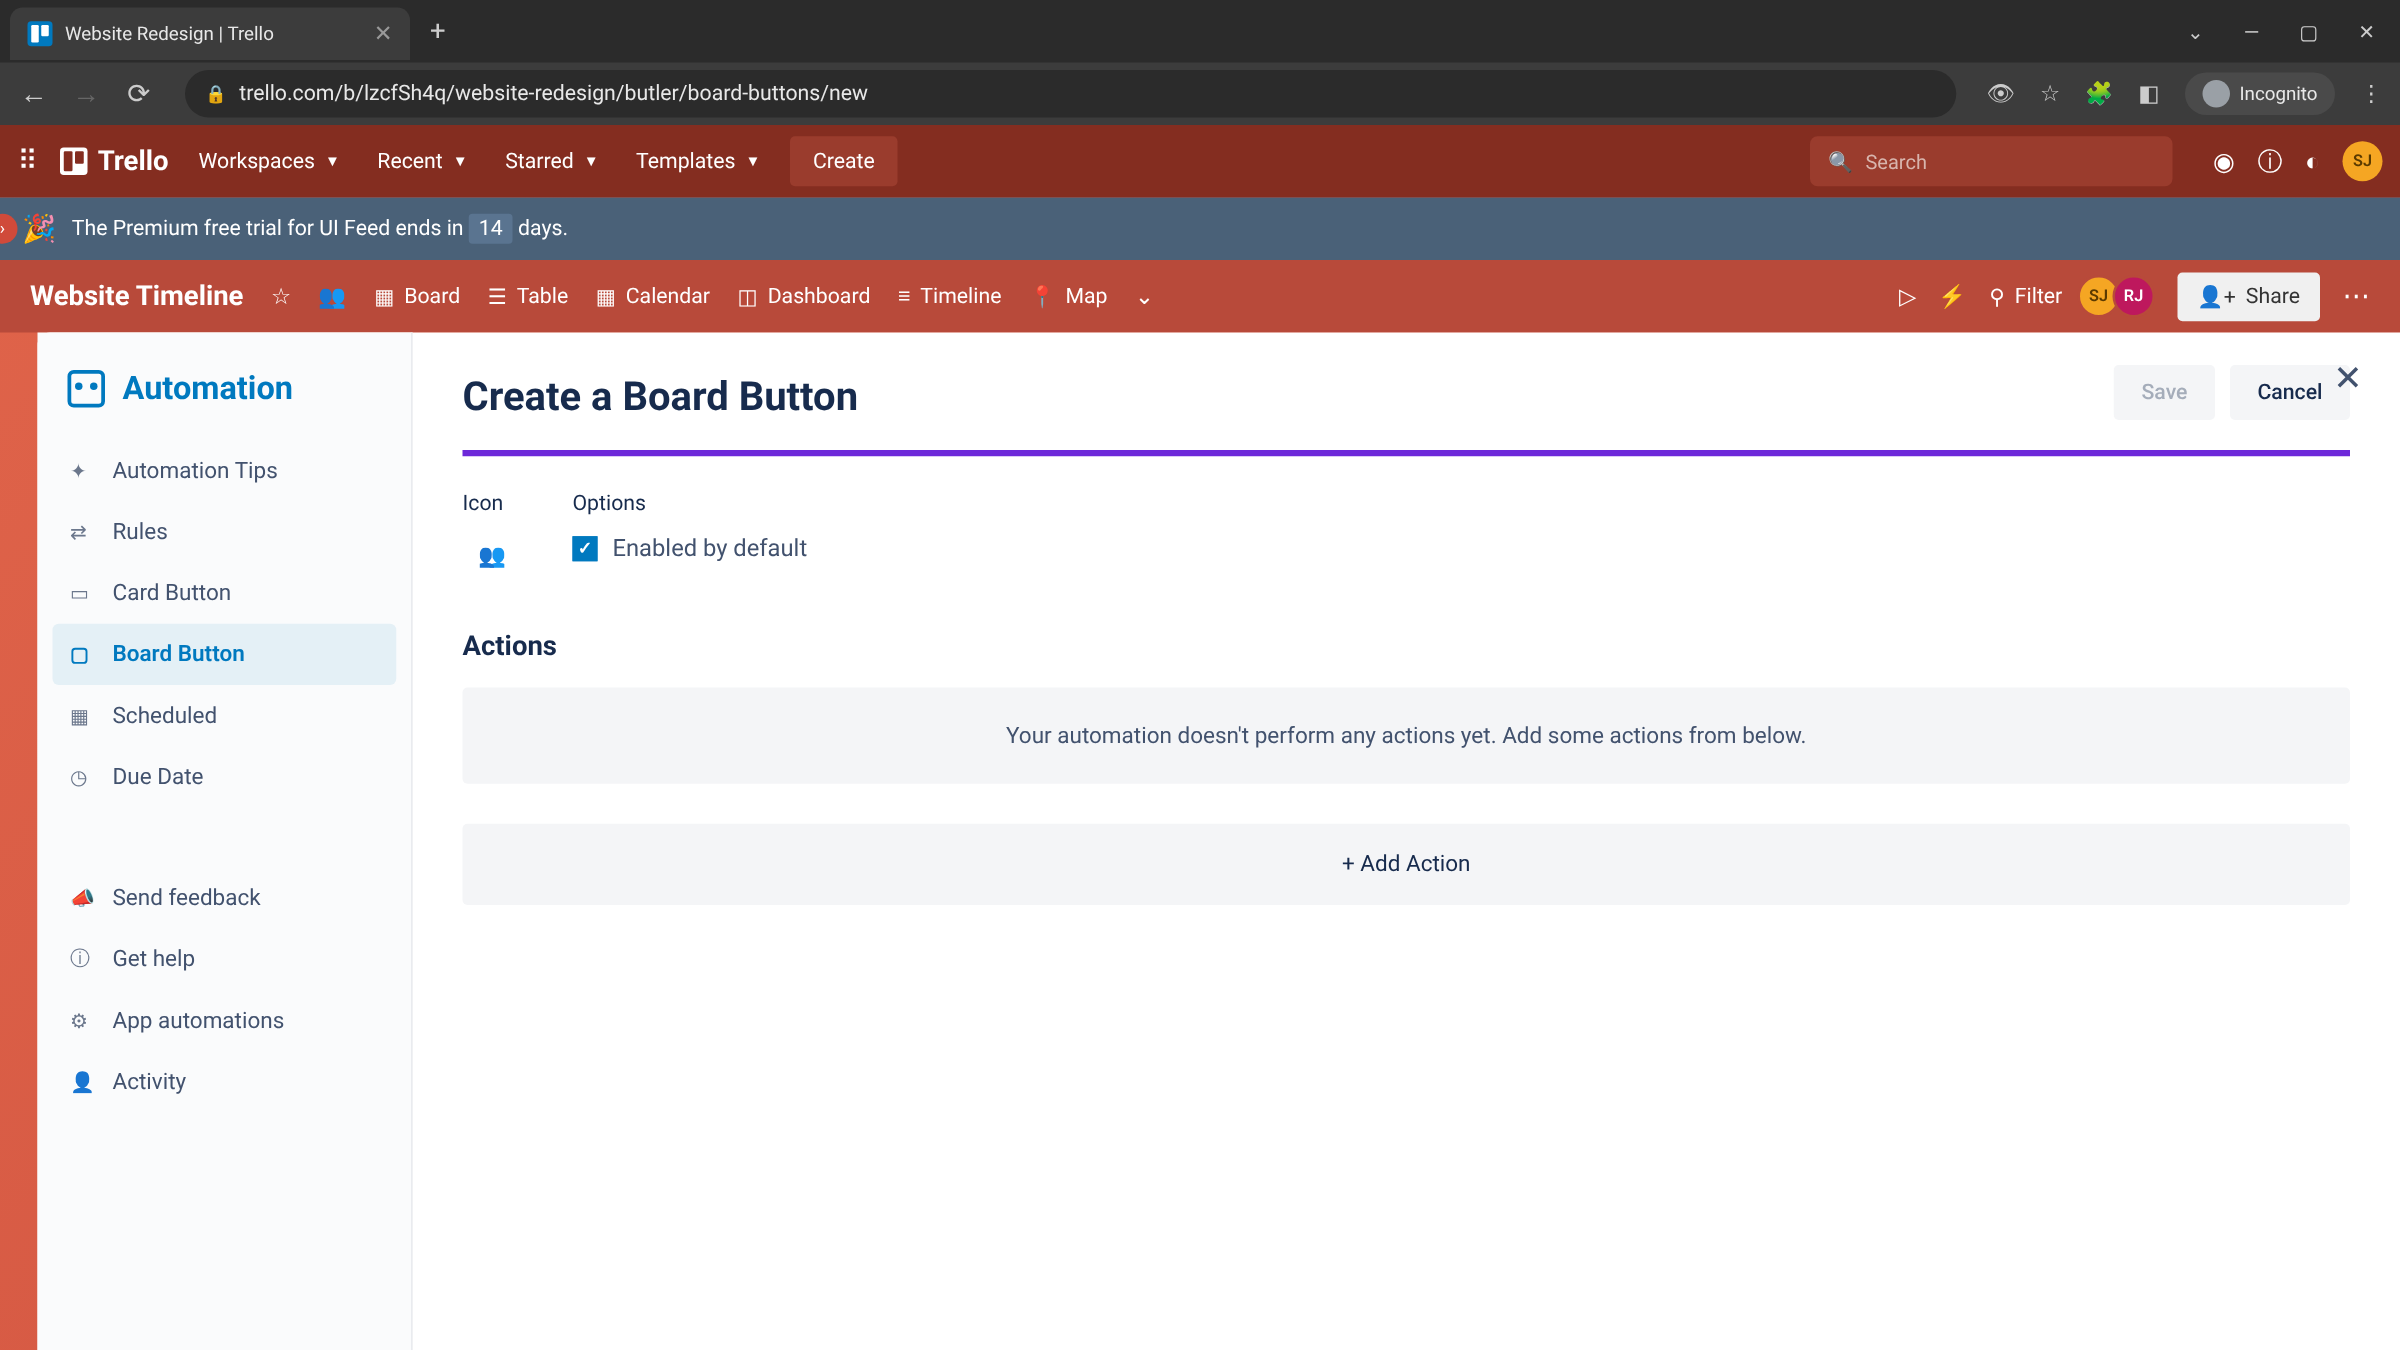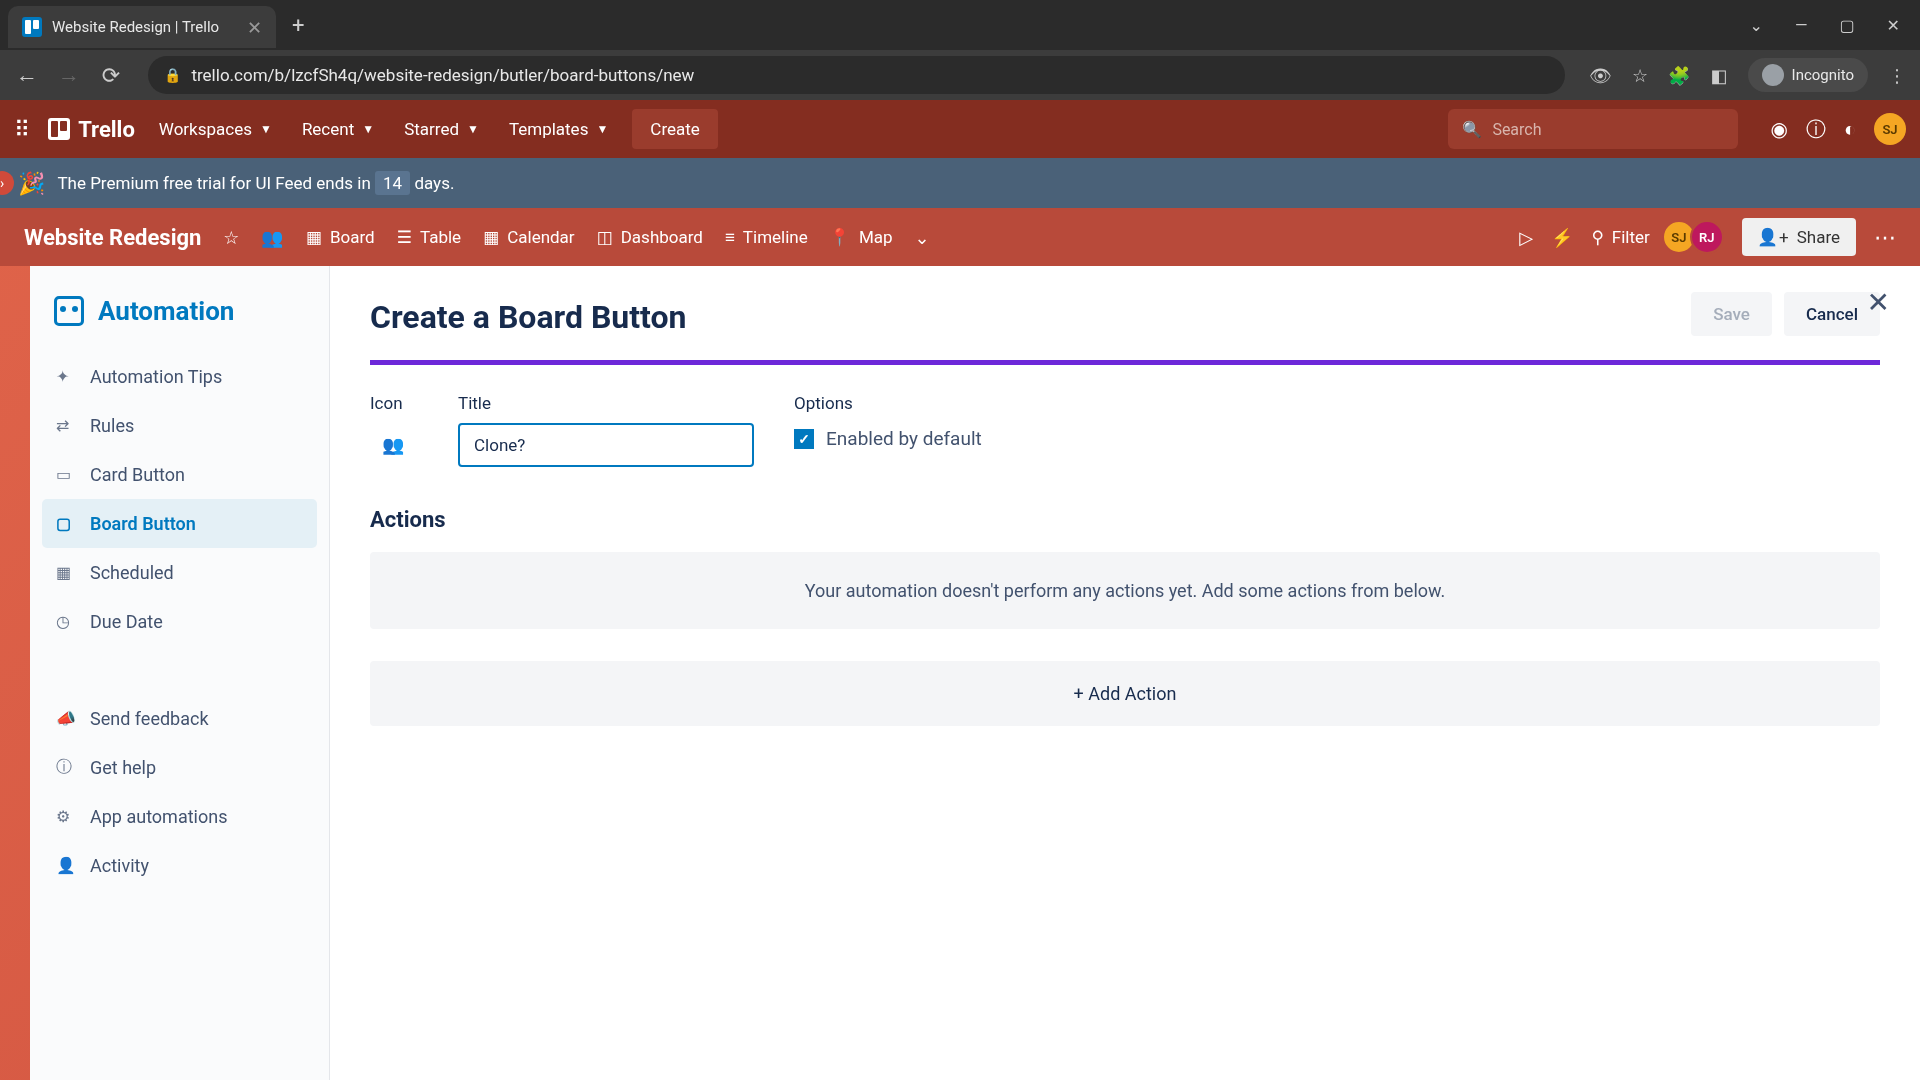--- a/index.html
+++ b/index.html
@@ -1,18 +1,18 @@
 <!DOCTYPE html>
 <html><head>
 <meta charset="utf-8">
 <style>
 *{margin:0;padding:0;box-sizing:border-box;font-family:-apple-system,BlinkMacSystemFont,"Segoe UI",Roboto,sans-serif}
 body{width:1920px;height:1080px;overflow:hidden;background:#2b2b2b;position:relative}
 .browser-chrome{background:#2b2b2b;height:50px;display:flex;align-items:center;padding:0 8px}
-.tab{background:#3c3c3c;height:42px;width:268px;border-radius:10px 10px 0 0;display:flex;align-items:center;padding:0 14px;gap:10px;margin-top:4px}
+.tab{background:#3c3c3c;height:42px;width:320px;border-radius:10px 10px 0 0;display:flex;align-items:center;padding:0 14px;gap:10px;margin-top:4px}
 .tab-favicon{width:20px;height:20px;background:#0079bf;border-radius:3px;position:relative}
 .tab-favicon::before{content:"";position:absolute;left:3px;top:3px;width:6px;height:14px;background:#fff;border-radius:1px}
 .tab-favicon::after{content:"";position:absolute;right:3px;top:3px;width:6px;height:9px;background:#fff;border-radius:1px}
 .tab-title{color:#e8e8e8;font-size:15px;flex:1;white-space:nowrap;overflow:hidden}
 .tab-close{color:#999;font-size:18px;cursor:pointer}
 .new-tab{color:#ccc;font-size:22px;margin-left:16px;cursor:pointer}
 .window-controls{margin-left:auto;display:flex;gap:32px;color:#ccc;font-size:16px;padding-right:12px}
 .addr-bar{background:#3c3c3c;height:50px;display:flex;align-items:center;padding:0 14px;gap:16px}
 .nav-btn{color:#ccc;font-size:22px;cursor:pointer;width:26px;text-align:center}
 .nav-btn.dim{color:#666}
@@ -162,21 +162,21 @@
     <div class="banner-expand">›</div>
     <span class="banner-icon">🎉</span>
     <span class="banner-text">
       <span>The Premium free trial for UI Feed ends in</span>
       <span class="banner-days">14</span>
       <span>days.</span>
     </span>
   </div>
 
   <div class="board-header">
-    <span class="board-title">Website Redesign</span>
+    <span class="board-title">Website Timeline</span>
     <span class="board-icon">☆</span>
     <span class="board-icon">👥</span>
     <div class="view-btn">
         <span>▦</span>
         <span>Board</span>
       </div>
     <div class="view-btn">
         <span>☰</span>
         <span>Table</span>
       </div>
@@ -276,24 +276,20 @@
       </div>
 
       <div class="form-row">
         <div class="form-group">
           <span class="form-label">Icon</span>
           <div class="icon-picker">
               <span>👥</span>
             </div>
         </div>
         <div class="form-group">
-          <span class="form-label">Title</span>
-          <input class="title-input" value="Clone?" style="">
-        </div>
-        <div class="form-group">
           <span class="form-label">Options</span>
           <div class="checkbox-row">
             <div class="checkbox">✓</div>
             <span class="checkbox-label">Enabled by default</span>
           </div>
         </div>
       </div>
 
       <div class="actions-heading">Actions</div>
       <div class="empty-box">Your automation doesn't perform any actions yet. Add some actions from below.</div>

